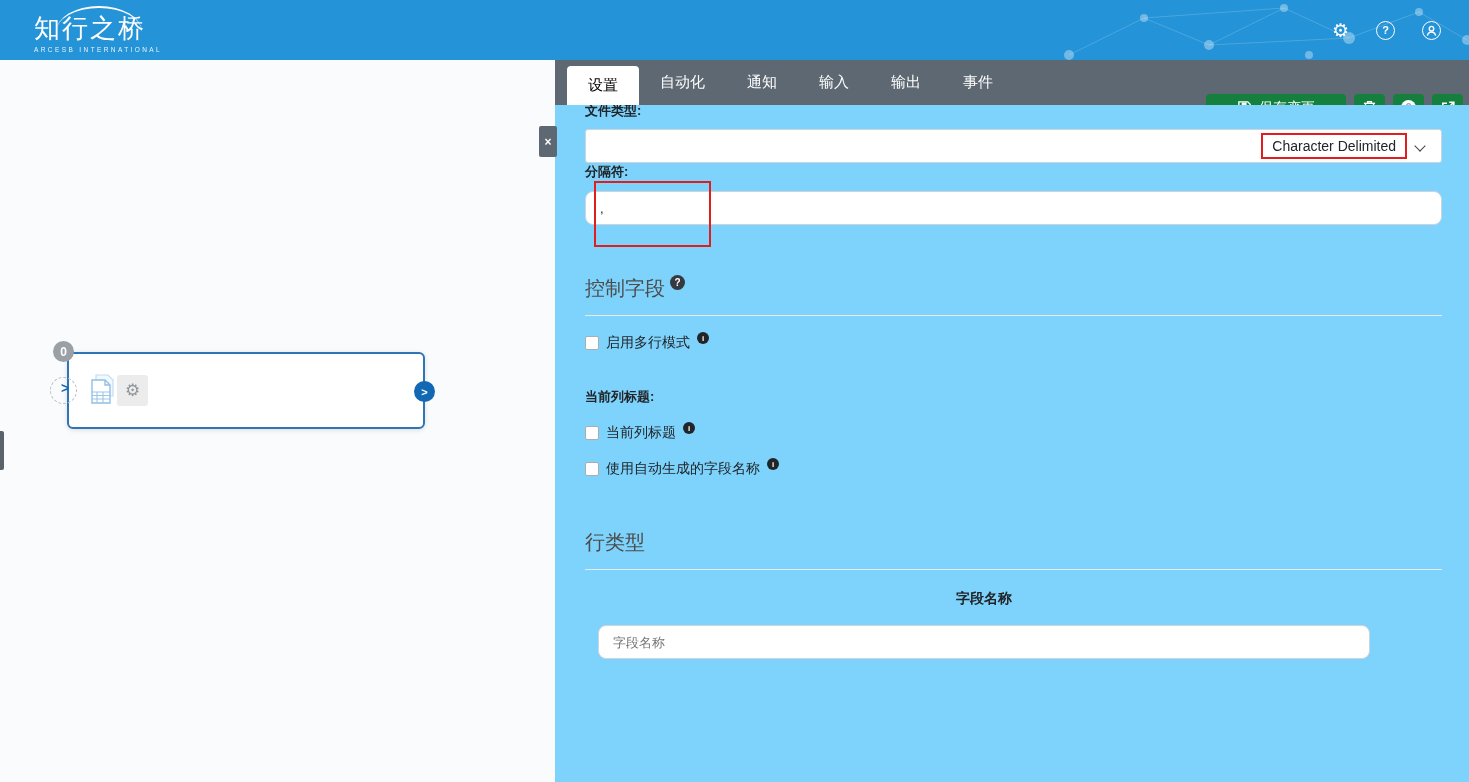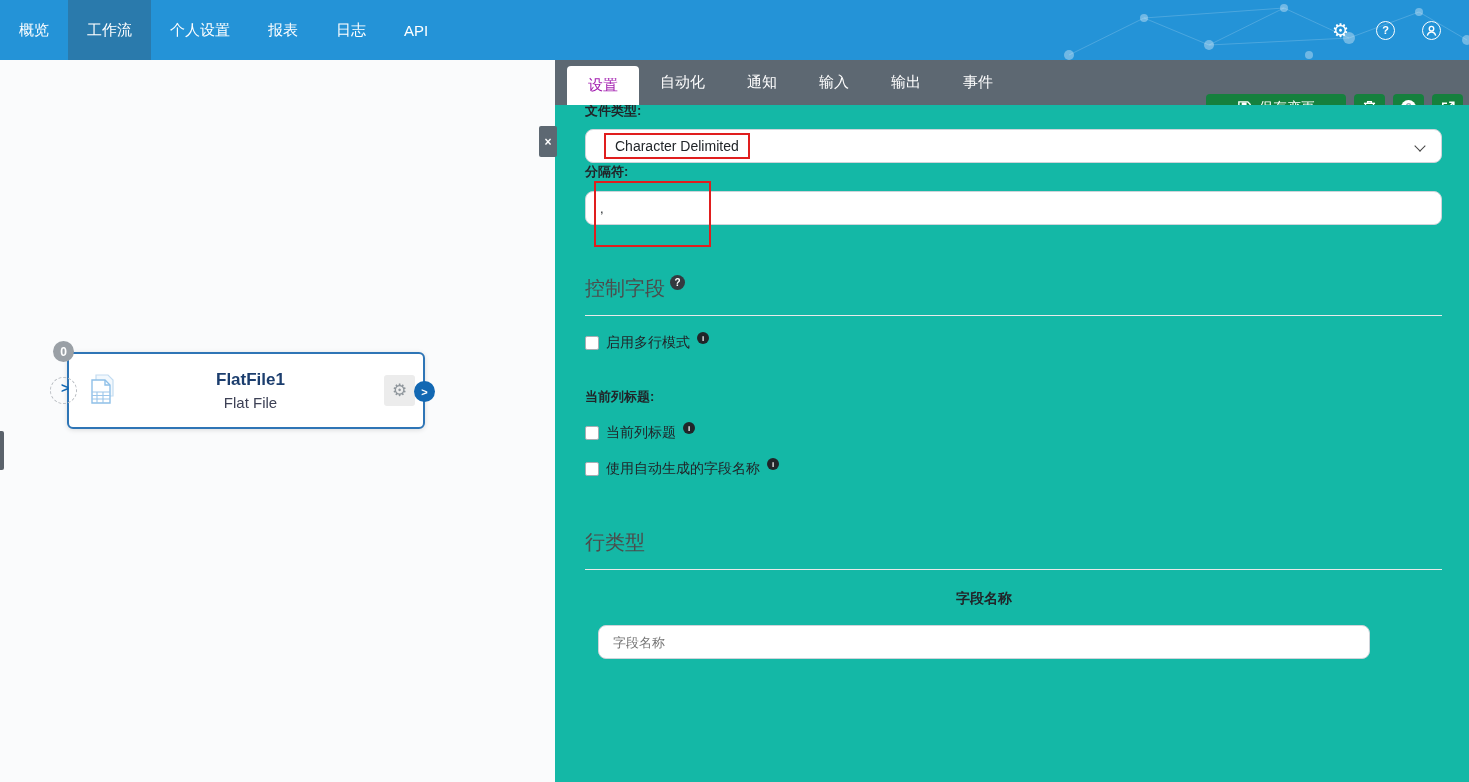--- a/index.html
+++ b/index.html
@@ -35,34 +35,34 @@
   .node-sub { font-size:15px; color:#3d4155; margin-top:4px; }
   .node-gear { flex:0 0 auto; width:31px; height:31px; background:#ececec; border-radius:3px; display:flex; align-items:center; justify-content:center; color:#8f969c; font-size:17px; cursor:pointer; }
   .port-out { position:absolute; right:-12px; top:27px; width:21px; height:21px; background:#1268b3; border-radius:50%; display:flex; align-items:center; justify-content:center; color:#fff; font-weight:900; font-size:11px; cursor:pointer; }
 
   
   .panel { position:absolute; left:555px; top:60px; width:914px; height:722px; background:#fff; }
   .panel-close { position:absolute; left:539px; top:126px; width:18px; height:31px; background:#5d6872; color:#fff; font-size:12px; font-weight:bold; display:flex; align-items:center; justify-content:center; border-radius:2px; cursor:pointer; z-index:40; }
   .panel-header { position:relative; height:45px; background:#5d6872; display:flex; align-items:flex-end; }
   .tabs { display:flex; align-items:flex-end; padding-left:12px; height:45px; }
   .tab { color:#ffffff; font-size:15px; padding:0 21px; height:45px; display:flex; align-items:center; cursor:pointer; }
-  .tab.active { background:#fff; color:#a21caf; height:39px; border-radius:4px 4px 0 0; }
+  .tab.active { background:#fff; color:#000000; height:39px; border-radius:4px 4px 0 0; }
   .header-actions { position:absolute; right:6px; top:9px; display:flex; gap:8px; align-items:center; }
   .hbtn { background:#15803d; border:none; border-radius:4px; height:27px; color:#fff; display:flex; align-items:center; justify-content:center; cursor:pointer;margin-top:25px; }
   .hbtn.save { width:140px; gap:7px; font-size:14px; }
   .hbtn.sq { width:31px; }
   .hbtn .qmark { width:15px; height:15px; background:#fff; color:#99a2aa; border-radius:50%; font-size:10px; font-weight:bold; display:flex; align-items:center; justify-content:center; }
 
   .panel-scroll { position:absolute; right:1px; top:145px; width:3px; height:202px; background:#8f8f8f; border-radius:2px; }
 
   
-  .content { position:relative; height:677px; padding:0 27px 0 30px; overflow:hidden; background:#14b8a6; }
+  .content { position:relative; height:677px; padding:0 27px 0 30px; overflow:hidden; background:#7dd3fc; }
   .flabel { font-size:13px; font-weight:bold; color:#212529; }
   .flabel.clip { margin-top:-3px; }
-  .selectbox { position:relative; margin-top:9px; height:34px; border:1px solid #ced4da; border-radius:8px; display:flex; align-items:center; padding:0 34px 0 12px; cursor:pointer; background:#fff; }
+  .selectbox { position:relative; margin-top:9px; height:34px; border:1px solid #ced4da; border-radius:3px; display:flex; align-items:center; padding:0 34px 0 12px; cursor:pointer; background:#fff;justify-content:flex-end; }
   .red-inline { border:2px solid #e01e1e; padding:3px 9px; font-size:14px; color:#212529; margin-left:6px; }
   .sel-chev { position:absolute; right:17px; top:12px; width:8px; height:8px; border-right:1.8px solid #444; border-bottom:1.8px solid #444; transform:rotate(45deg); }
   .delim-label { }
   .tinput { margin-top:10px; width:100%; height:34px; border:1px solid #ced4da; border-radius:8px; padding:0 14px; font-size:13px; color:#212529; font-family:inherit; }
   .red-box { position:absolute; left:39px; top:76px; width:117px; height:66px; border:2px solid #e01e1e; pointer-events:none; }
 
   .sect { margin-top:50px; font-size:20px; color:#4c4c4c; }
   .sect .help { display:inline-flex; width:15px; height:15px; background:#343a40; color:#fff; border-radius:50%; font-size:10px; font-weight:bold; align-items:center; justify-content:center; vertical-align:top; margin-left:5px; cursor:pointer; }
   .divider { border:none; border-top:1px solid #e9e9e9; margin-top:13px; }
 
@@ -98,27 +98,24 @@
         <circle cx="95" cy="18" r="4"></circle>
           <circle cx="160" cy="45" r="5"></circle>
           <circle cx="235" cy="8" r="4"></circle>
         <circle cx="300" cy="38" r="6"></circle>
           <circle cx="370" cy="12" r="4"></circle>
           <circle cx="20" cy="55" r="5"></circle>
         <circle cx="418" cy="40" r="5"></circle>
           <circle cx="260" cy="55" r="4"></circle>
       </g>
     </svg>
-    <div class="nav-items">
-      <div class="nav-item">概览</div>
-      <div class="nav-item active">工作流</div>
-      <div class="nav-item">个人设置</div>
-      <div class="nav-item">报表</div>
-      <div class="nav-item">日志</div>
-      <div class="nav-item">API</div>
+    <div class="logo">
+      <span class="logo-arc"></span>
+      <span class="logo-title">知行之桥</span>
+      <span class="logo-sub">ARCESB INTERNATIONAL</span>
     </div>
     <div class="nav-right">
       <span class="nav-gear">⚙</span>
       <span class="nav-circle">?</span>
       <span class="nav-circle">
         <svg width="13" height="13" viewBox="0 0 14 14">
           <circle cx="7" cy="5" r="2.4" fill="none" stroke="#fff" stroke-width="1.5"></circle>
           <path d="M2.5 12.5c.8-2.6 2.6-3.9 4.5-3.9s3.7 1.3 4.5 3.9" fill="none" stroke="#fff" stroke-width="1.5"></path>
         </svg>
       </span>
@@ -133,24 +130,20 @@
       <div class="port-in"></div>
       <span class="port-in-chev">&gt;</span>
       <span class="node-icon">
         <svg width="30" height="34" viewBox="0 0 30 34">
           <path d="M9 3h12l5 5v16H9z" fill="#f2f8fd" stroke="#c3dcf1" stroke-width="1.2"></path>
           <path d="M5 8h13l5 5v18H5z" fill="#fff" stroke="#8fc0e8" stroke-width="1.4"></path>
           <path d="M18 8v5h5" fill="none" stroke="#8fc0e8" stroke-width="1.4"></path>
           <path d="M5 20h18M5 23.5h18M5 27h18M10 20v11M16 20v11" stroke="#9cc6ea" stroke-width="1.1"></path>
         </svg>
       </span>
-      <div class="node-center">
-        <div class="node-title">FlatFile1</div>
-        <div class="node-sub">Flat File</div>
-      </div>
       <div class="node-gear">
         <span>⚙</span>
       </div>
       <div class="port-out">
         <span>&gt;</span>
       </div>
     </div>
   </div>
 
   <div class="panel-close">

